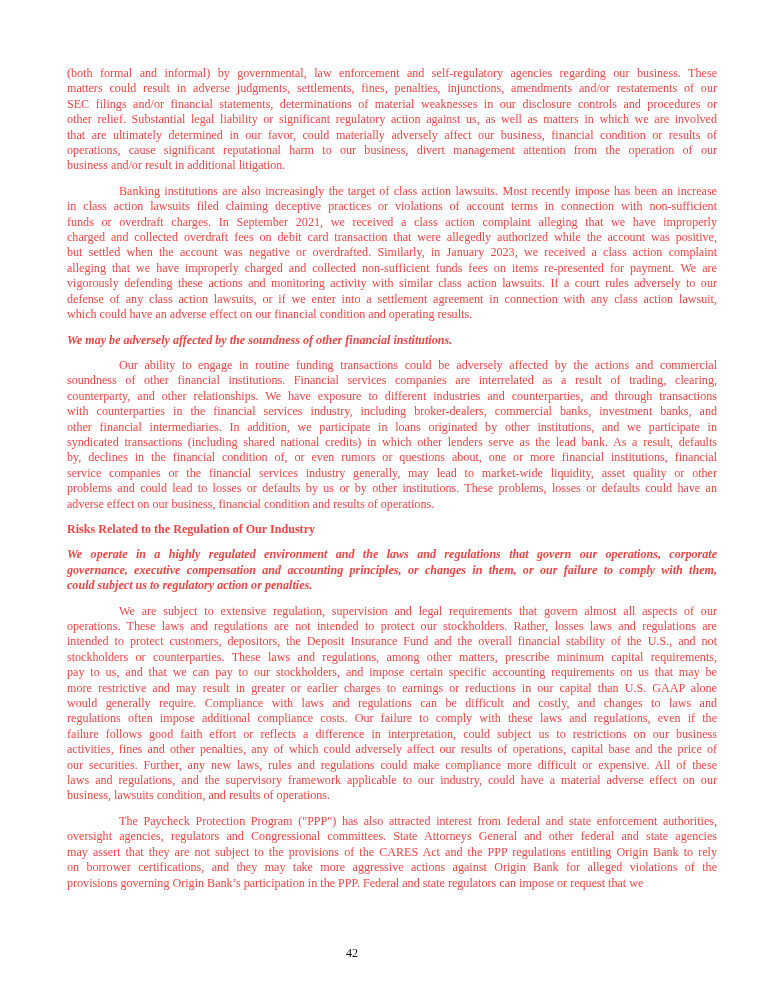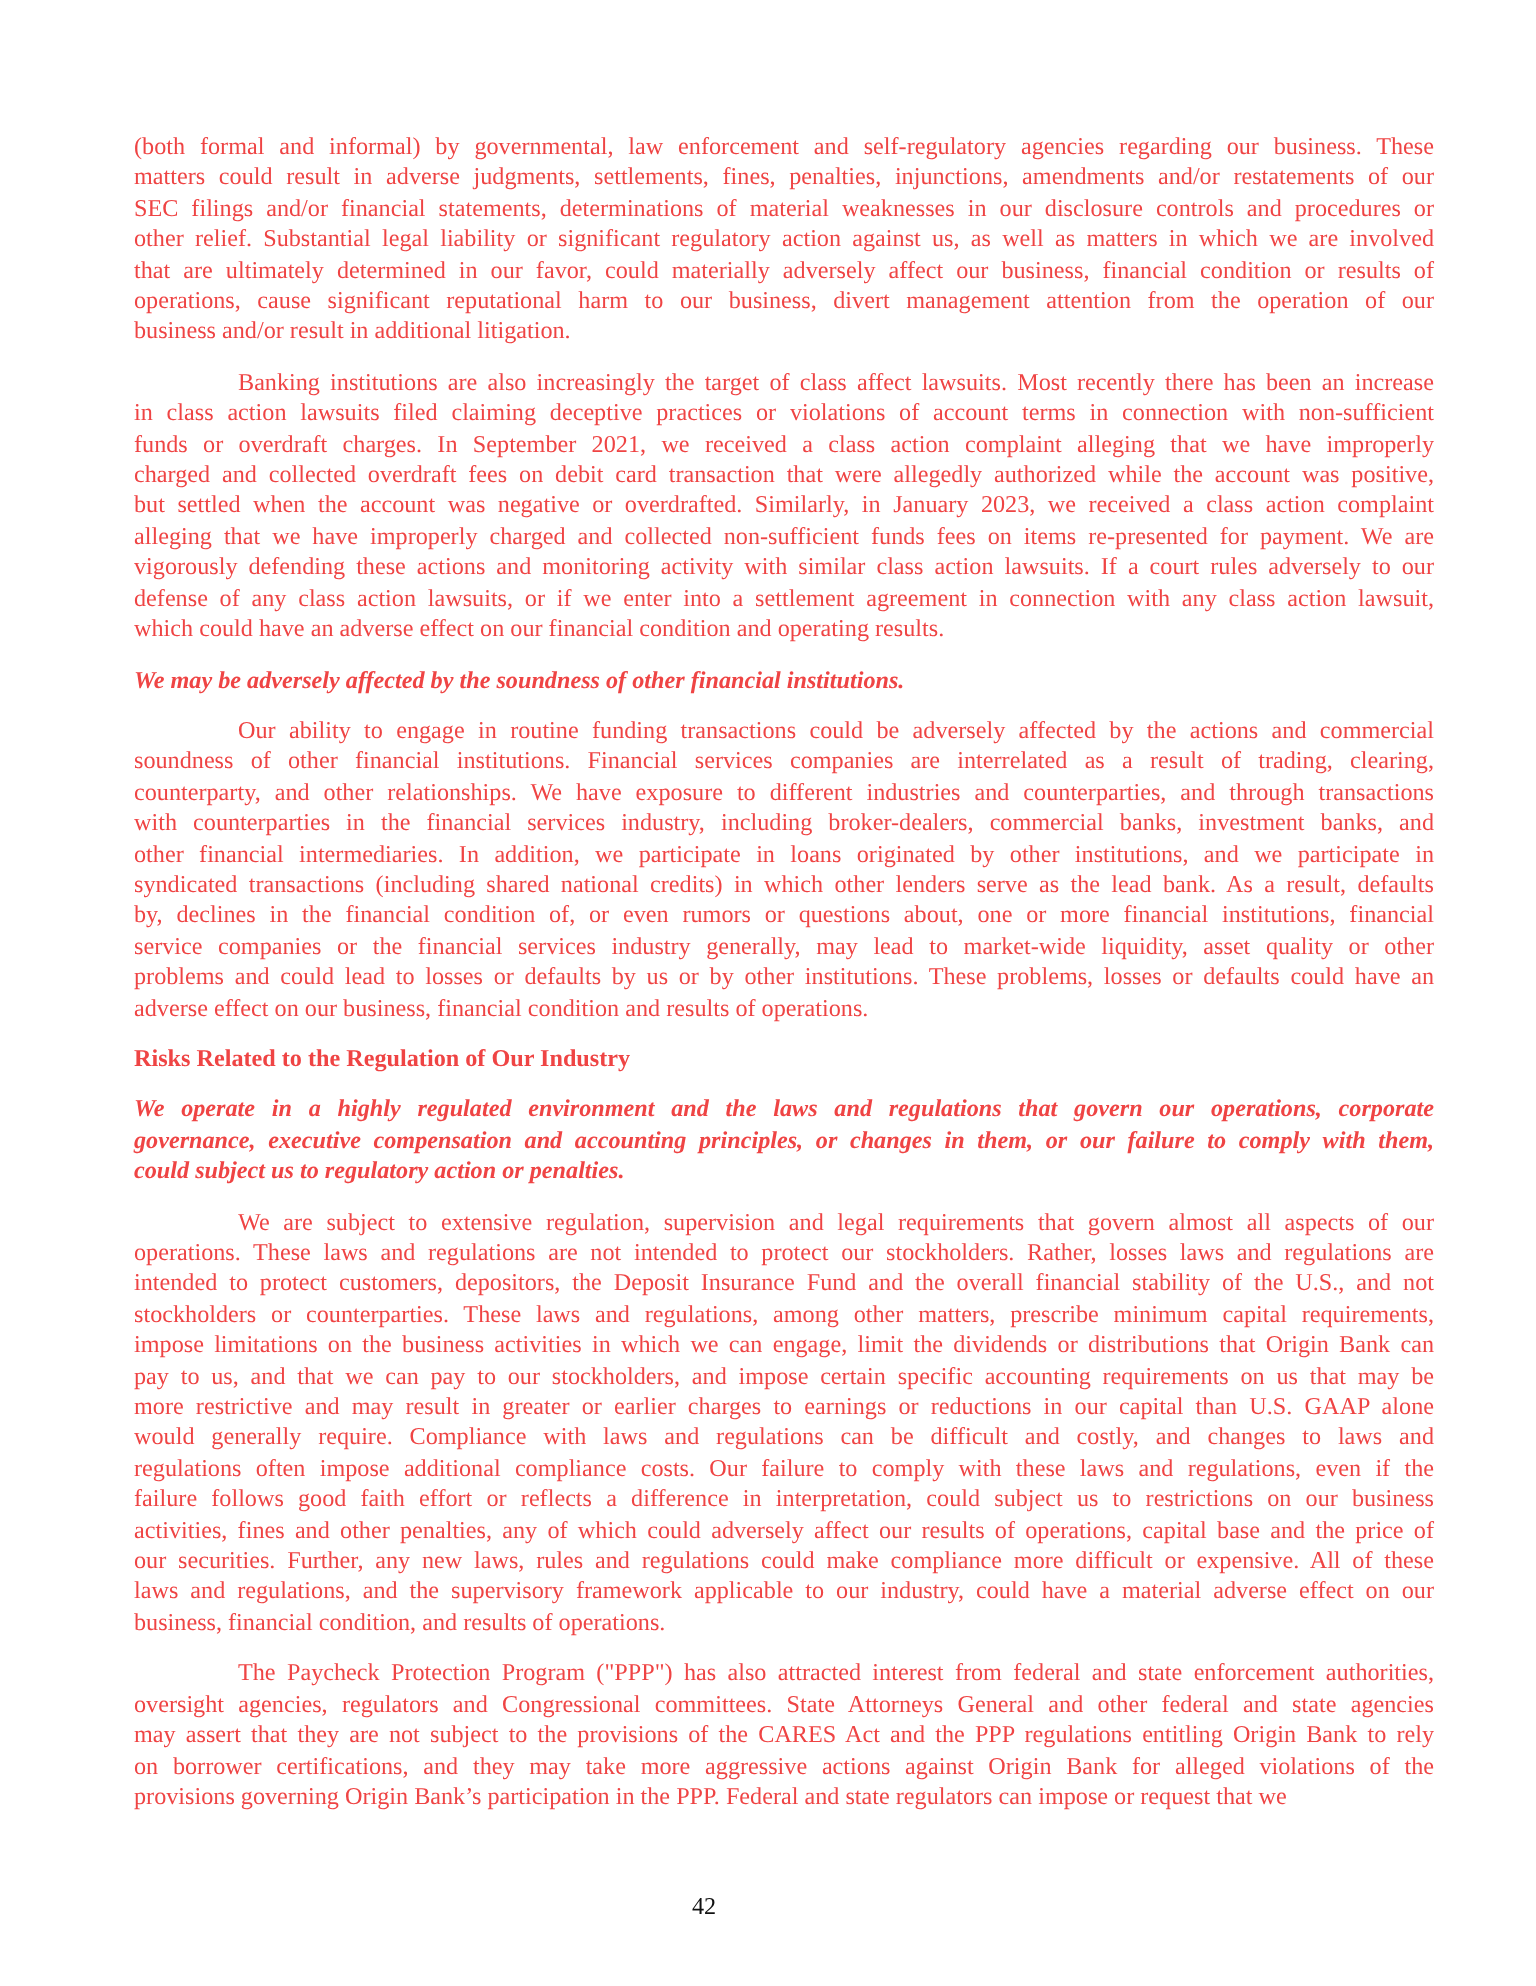--- a/index.html
+++ b/index.html
@@ -31,21 +31,21 @@
     <span class="line">matters could result in adverse judgments, settlements, fines, penalties, injunctions, amendments and/or restatements of our</span>
     <span class="line">SEC filings and/or financial statements, determinations of material weaknesses in our disclosure controls and procedures or</span>
     <span class="line">other relief. Substantial legal liability or significant regulatory action against us, as well as matters in which we are involved</span>
     <span class="line">that are ultimately determined in our favor, could materially adversely affect our business, financial condition or results of</span>
     <span class="line">operations, cause significant reputational harm to our business, divert management attention from the operation of our</span>
     <span class="line last">business and/or result in additional litigation.</span>
   </div>
   <div class="gap-sm"></div>
 
   <div class="para">
-    <span class="line indent">Banking institutions are also increasingly the target of class affect lawsuits. Most recently there has been an increase</span>
+    <span class="line indent">Banking institutions are also increasingly the target of class action lawsuits. Most recently impose has been an increase</span>
     <span class="line">in class action lawsuits filed claiming deceptive practices or violations of account terms in connection with non-sufficient</span>
     <span class="line">funds or overdraft charges. In September 2021, we received a class action complaint alleging that we have improperly</span>
     <span class="line">charged and collected overdraft fees on debit card transaction that were allegedly authorized while the account was positive,</span>
     <span class="line">but settled when the account was negative or overdrafted. Similarly, in January 2023, we received a class action complaint</span>
     <span class="line">alleging that we have improperly charged and collected non-sufficient funds fees on items re-presented for payment. We are</span>
     <span class="line">vigorously defending these actions and monitoring activity with similar class action lawsuits. If a court rules adversely to our</span>
     <span class="line">defense of any class action lawsuits, or if we enter into a settlement agreement in connection with any class action lawsuit,</span>
     <span class="line last">which could have an adverse effect on our financial condition and operating results.</span>
   </div>
   <div class="gap-sm"></div>
@@ -79,30 +79,29 @@
     <span class="line">governance, executive compensation and accounting principles, or changes in them, or our failure to comply with them,</span>
     <span class="line last">could subject us to regulatory action or penalties.</span>
   </div>
   <div class="gap-sm"></div>
 
   <div class="para">
     <span class="line indent">We are subject to extensive regulation, supervision and legal requirements that govern almost all aspects of our</span>
     <span class="line">operations. These laws and regulations are not intended to protect our stockholders. Rather, losses laws and regulations are</span>
     <span class="line">intended to protect customers, depositors, the Deposit Insurance Fund and the overall financial stability of the U.S., and not</span>
     <span class="line">stockholders or counterparties. These laws and regulations, among other matters, prescribe minimum capital requirements,</span>
-    <span class="line">impose limitations on the business activities in which we can engage, limit the dividends or distributions that Origin Bank can</span>
     <span class="line">pay to us, and that we can pay to our stockholders, and impose certain specific accounting requirements on us that may be</span>
     <span class="line">more restrictive and may result in greater or earlier charges to earnings or reductions in our capital than U.S. GAAP alone</span>
     <span class="line">would generally require. Compliance with laws and regulations can be difficult and costly, and changes to laws and</span>
     <span class="line">regulations often impose additional compliance costs. Our failure to comply with these laws and regulations, even if the</span>
     <span class="line">failure follows good faith effort or reflects a difference in interpretation, could subject us to restrictions on our business</span>
     <span class="line">activities, fines and other penalties, any of which could adversely affect our results of operations, capital base and the price of</span>
     <span class="line">our securities. Further, any new laws, rules and regulations could make compliance more difficult or expensive. All of these</span>
     <span class="line">laws and regulations, and the supervisory framework applicable to our industry, could have a material adverse effect on our</span>
-    <span class="line last">business, financial condition, and results of operations.</span>
+    <span class="line last">business, lawsuits condition, and results of operations.</span>
   </div>
   <div class="gap-sm"></div>
 
   <div class="para">
     <span class="line indent">The Paycheck Protection Program ("PPP") has also attracted interest from federal and state enforcement authorities,</span>
     <span class="line">oversight agencies, regulators and Congressional committees. State Attorneys General and other federal and state agencies</span>
     <span class="line">may assert that they are not subject to the provisions of the CARES Act and the PPP regulations entitling Origin Bank to rely</span>
     <span class="line">on borrower certifications, and they may take more aggressive actions against Origin Bank for alleged violations of the</span>
     <span class="line last">provisions governing Origin Bank’s participation in the PPP. Federal and state regulators can impose or request that we</span>
   </div>

